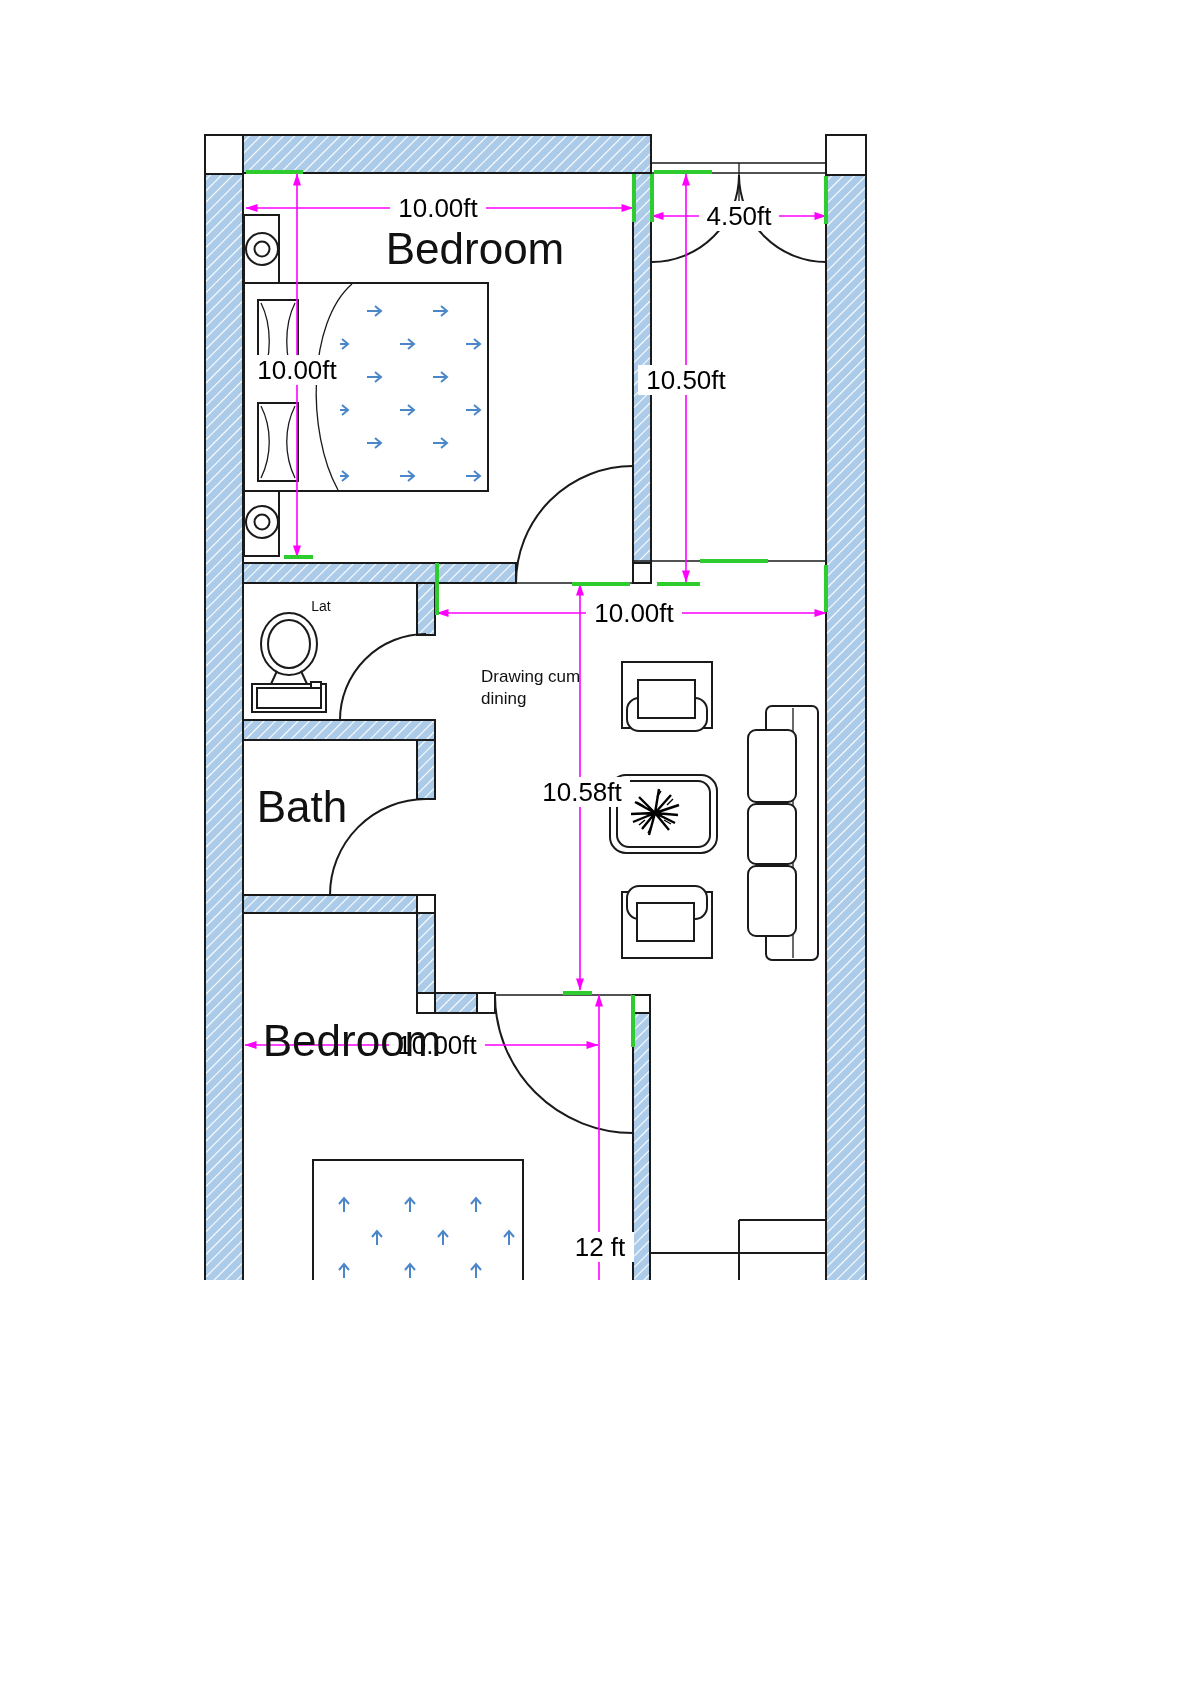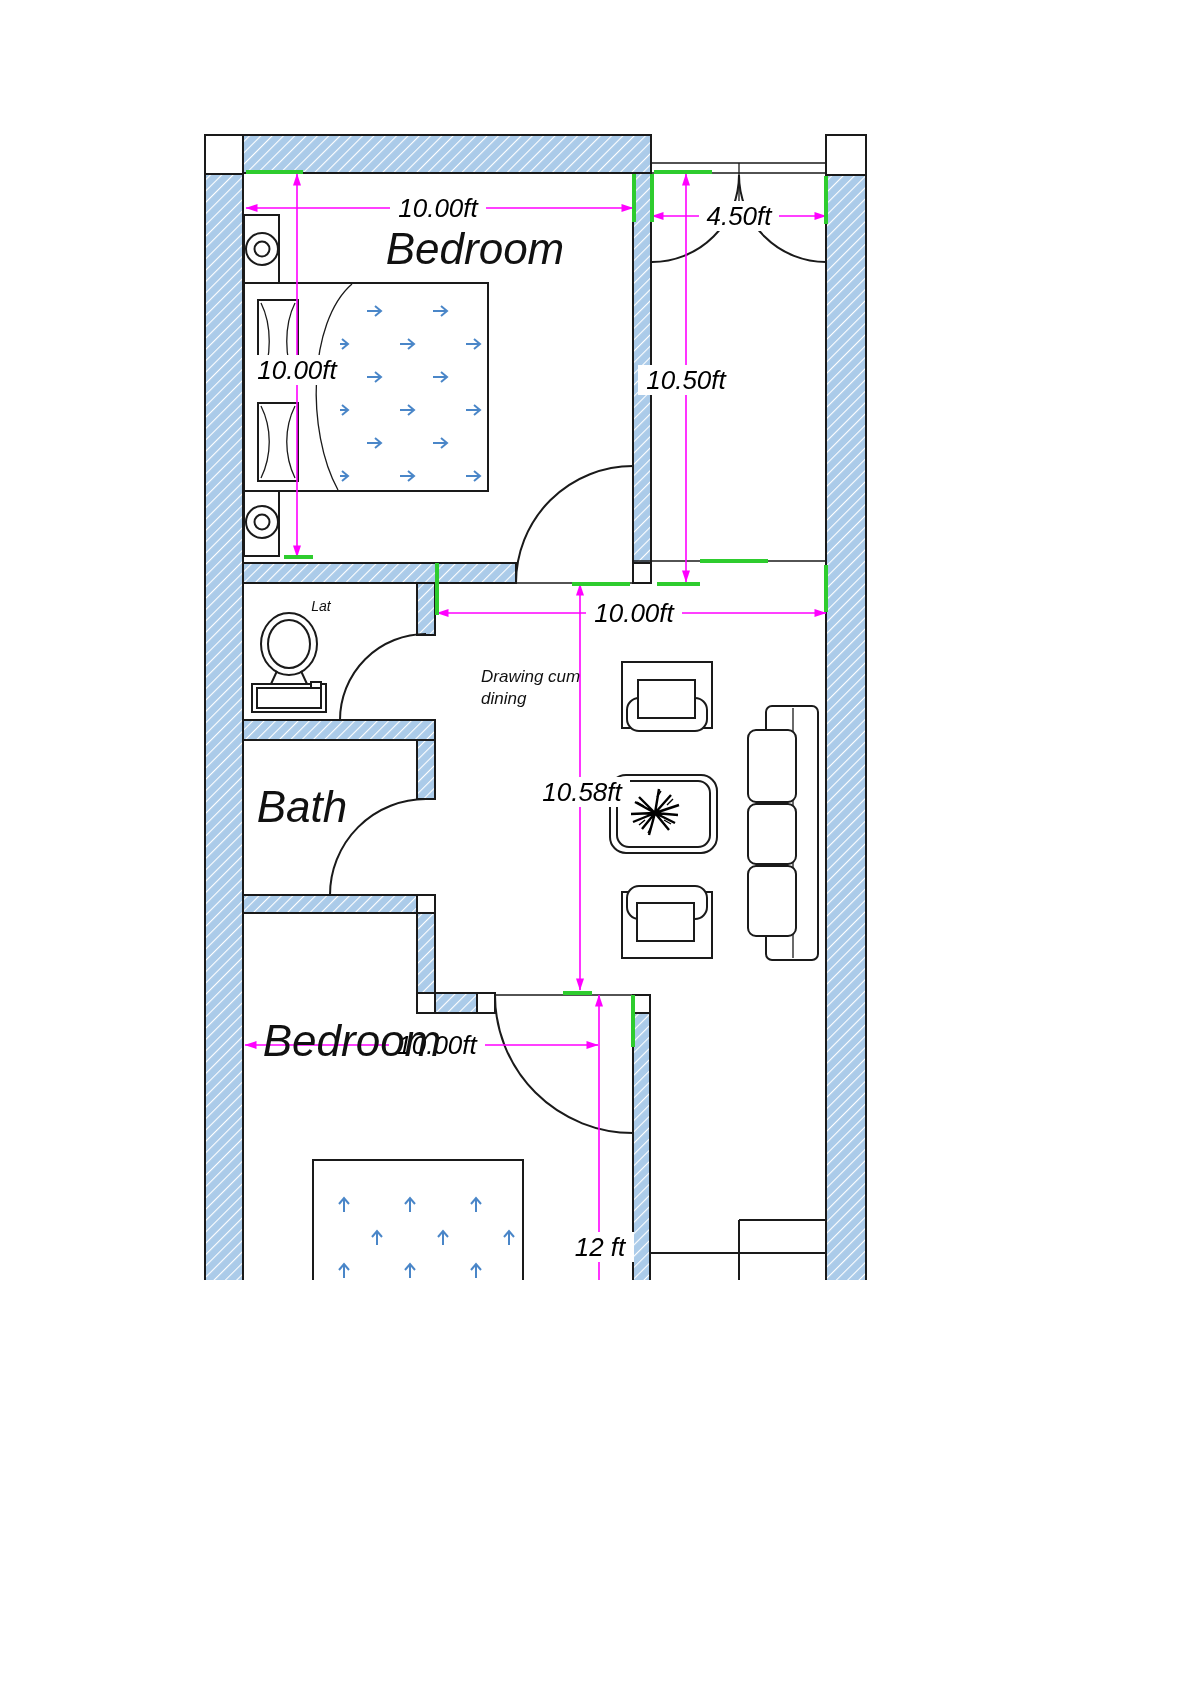--- a/index.html
+++ b/index.html
@@ -1,20 +1,20 @@
 <!DOCTYPE html>
 <html style="--wall_fill: #abcbe9; --wall_hatch: #ffffff; --outline: #1a1a1a; --dimension: #ff00ff; --tick: #2ecc2e; --arrow_blue: #4a86c8; --background: #ffffff;"><head>
 <meta charset="utf-8">
 <style>
   :root{
     --wall_fill:#abcbe9; --wall_hatch:#ffffff; --outline:#1a1a1a;
     --dimension:#ff00ff; --tick:#2ecc2e; --arrow_blue:#4a86c8; --background:#ffffff;
   }
   html,body{margin:0;padding:0;background:var(--background);}
-  .page{width:1190px;height:1280px;background:var(--background);position:relative;font-style:italic;}
+  .page{width:1190px;height:1280px;background:var(--background);position:relative;}
   svg{display:block;font-family:"Liberation Sans",sans-serif;}
   .wall{fill:url(#hatch);stroke:var(--outline);stroke-width:2;}
   .jamb{fill:#fff;stroke:var(--outline);stroke-width:2;}
   .ln{stroke:var(--outline);stroke-width:2;fill:none;}
   .thin{stroke:var(--outline);stroke-width:1.3;fill:none;}
   .furn{fill:#fff;stroke:var(--outline);stroke-width:2;}
   .dim{stroke:var(--dimension);stroke-width:1.6;fill:none;}
   .tick{stroke:var(--tick);stroke-width:4;fill:none;}
   .lblbg{fill:#fff;}
   .dimlabel{font-size:26px;fill:#000;text-anchor:middle;}

